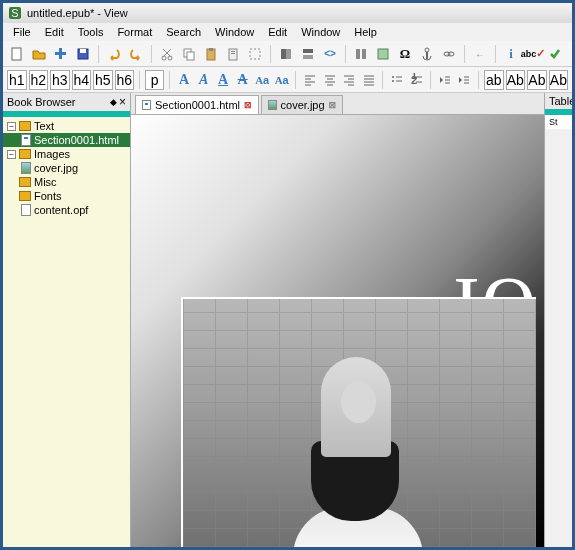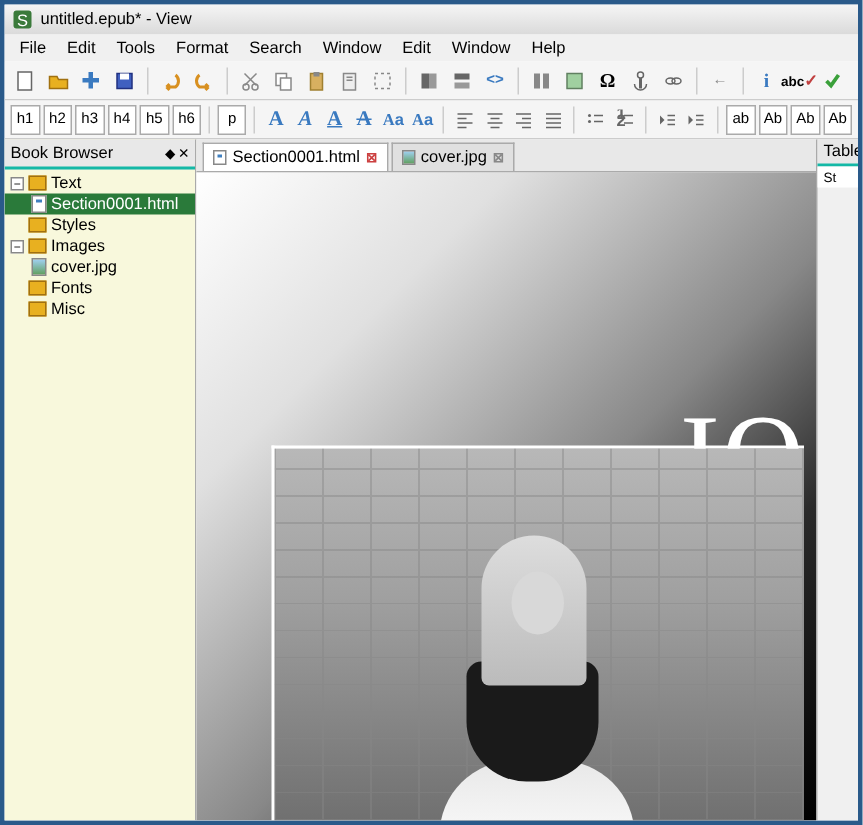--- a/index.html
+++ b/index.html
@@ -4,24 +4,24 @@
 <style>
 * { margin: 0; padding: 0; box-sizing: border-box; font-family: Tahoma, Arial, sans-serif; font-size: 11px; }
 body { background: #fff; border: 3px solid #2a5a8a; width: 575px; height: 550px; overflow: hidden; }
 .titlebar { background: linear-gradient(to bottom, #f5f5f5, #dadada); height: 20px; display: flex; align-items: center; padding: 0 4px; }
 .titlebar .icon { width: 16px; height: 16px; margin-right: 4px; }
 .menubar { background: #f0f0f0; height: 18px; display: flex; align-items: center; padding: 0 4px; gap: 2px; }
 .menubar span { padding: 2px 6px; cursor: default; }
 .toolbar { background: #f5f5f5; height: 26px; display: flex; align-items: center; padding: 2px 4px; gap: 2px; border-bottom: 1px solid #ccc; }
 .tbtn { width: 20px; height: 20px; display: inline-flex; align-items: center; justify-content: center; border-radius: 2px; cursor: pointer; font-size: 10px; font-weight: bold; }
 .sep { width: 1px; height: 18px; background: #ccc; margin: 0 3px; }
-.htbtn { width: 22px; height: 20px; border: 1px solid #aaa; background: #fff; display: inline-flex; align-items: center; justify-content: center; font-size: 10px; cursor: pointer; }
+.htbtn { width: 22px; height: 20px; border: 1px solid #aaa; background: #fff; display: inline-flex; align-items: center; justify-content: center; font-size: 14px; cursor: pointer; }
 .body-area { display: flex; height: calc(100% - 90px); }
 .sidebar { width: 128px; background: #f8f8dc; border-right: 1px solid #aaa; }
-.panel-header { background: #e8e8e8; border-bottom: 2px solid #14b8a6; padding: 2px 4px; display: flex; justify-content: space-between; align-items: center; font-size: 10px; }
+.panel-header { background: #e8e8e8; border-bottom: 6px solid #14b8a6; padding: 2px 4px; display: flex; justify-content: space-between; align-items: center; font-size: 10px; }
 .tree { padding: 2px 0; }
 .tree-item { display: flex; align-items: center; padding: 1px 2px; gap: 3px; }
 .tree-item.l1 { padding-left: 4px; }
 .tree-item.l2 { padding-left: 18px; }
 .tree-item.selected { background: #2a7a3a; color: #fff; }
 .folder-icon { width: 12px; height: 10px; background: #e8b020; border: 1px solid #a07010; display: inline-block; }
 .file-icon { width: 10px; height: 12px; background: #fff; border: 1px solid #888; display: inline-block; position: relative; }
 .file-icon.html::after { content: ''; position: absolute; top: 2px; left: 2px; right: 2px; height: 2px; background: #4080c0; }
 .file-icon.img { background: linear-gradient(#a0d0f0, #60a060); }
 .expand { width: 9px; height: 9px; border: 1px solid #888; background: #fff; font-size: 8px; line-height: 7px; text-align: center; }
@@ -289,42 +289,41 @@
       <div class="tree-item l1">
           <span class="expand">−</span>
           <span class="folder-icon"></span>
           <span>Text</span>
         </div>
       <div class="tree-item l2 selected">
           <span class="file-icon html"></span>
           <span>Section0001.html</span>
         </div>
       <div class="tree-item l1">
-          <span style="width:9px"></span>
-          <span class="folder-icon"></span>
-          <span>Styles</span>
-        </div>
-      <div class="tree-item l1">
           <span class="expand">−</span>
           <span class="folder-icon"></span>
           <span>Images</span>
         </div>
       <div class="tree-item l2">
           <span class="file-icon img"></span>
           <span>cover.jpg</span>
+        </div>
+      <div class="tree-item l1">
+          <span style="width:9px"></span>
+          <span class="folder-icon"></span>
+          <span>Misc</span>
         </div>
       <div class="tree-item l1">
           <span style="width:9px"></span>
           <span class="folder-icon"></span>
           <span>Fonts</span>
         </div>
-      <div class="tree-item l1">
-          <span style="width:9px"></span>
-          <span class="folder-icon"></span>
-          <span>Misc</span>
+      <div class="tree-item l2">
+          <span class="file-icon"></span>
+          <span>content.opf</span>
         </div>
     </div>
   </div>
 
   <div class="editor">
     <div class="tabs">
       <div class="tab">
         <span class="file-icon html" style="width:9px;height:10px"></span>
         <span>Section0001.html</span>
         <span class="close-x">⊠</span>

